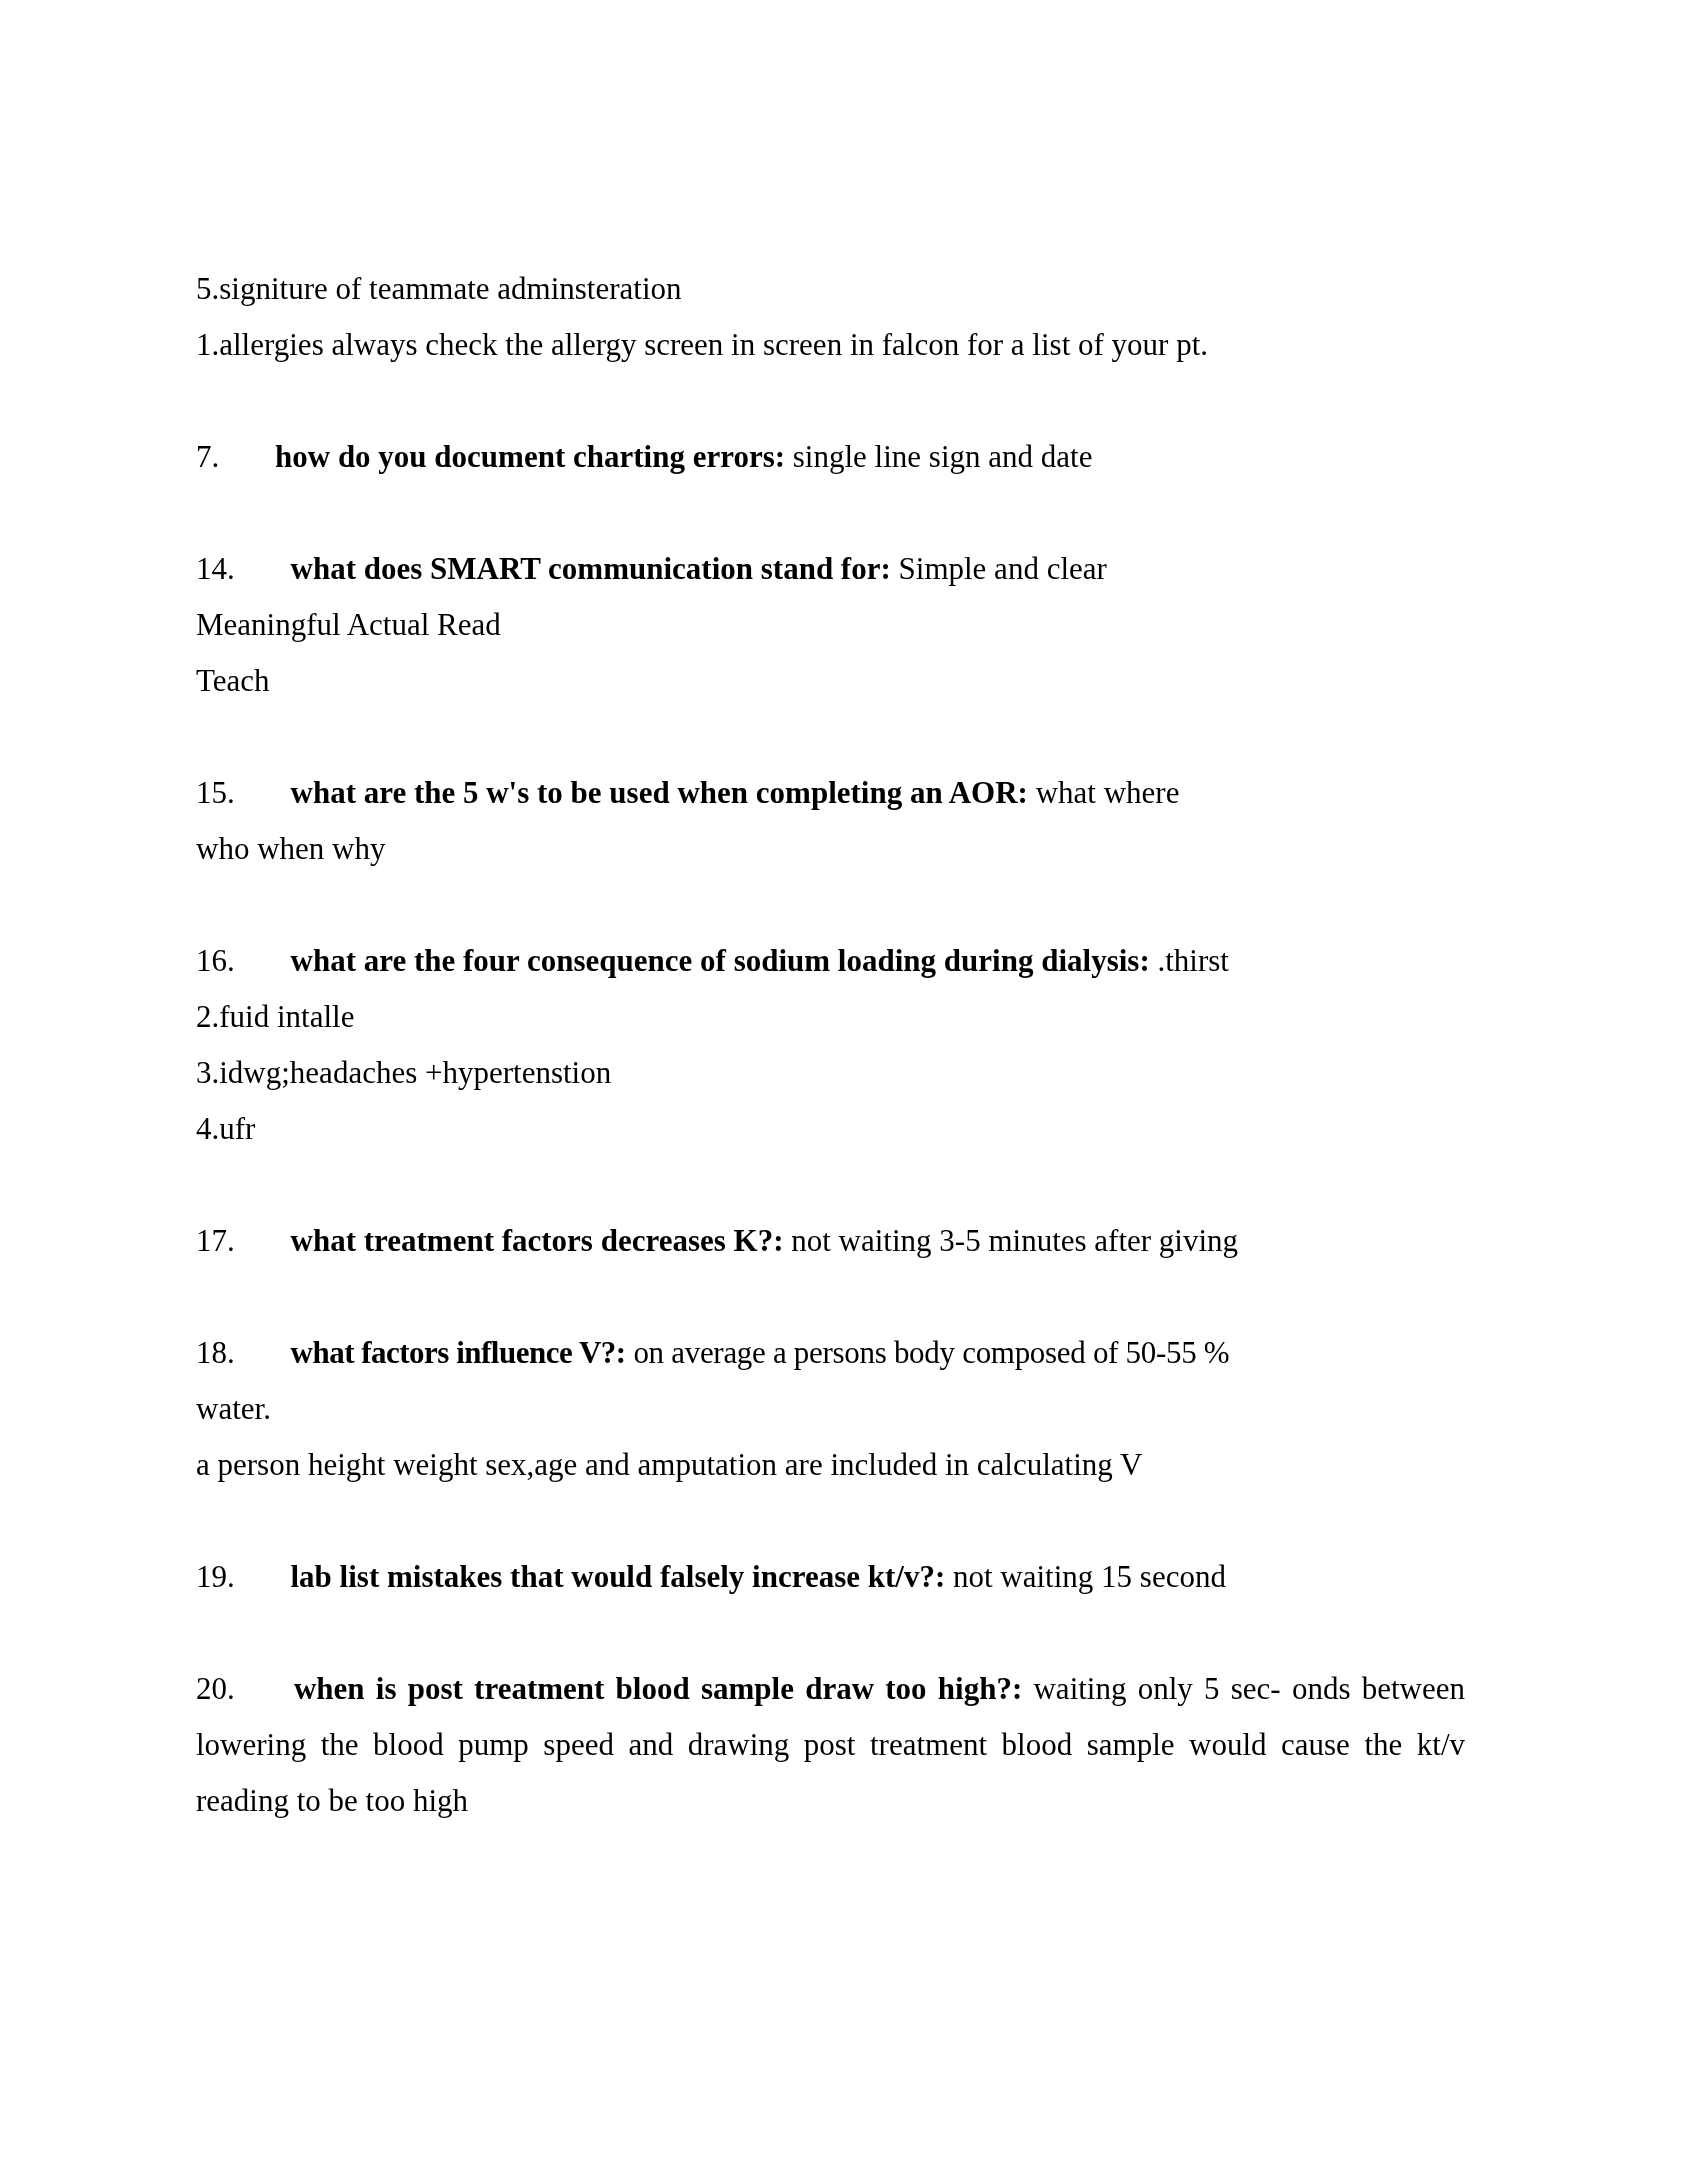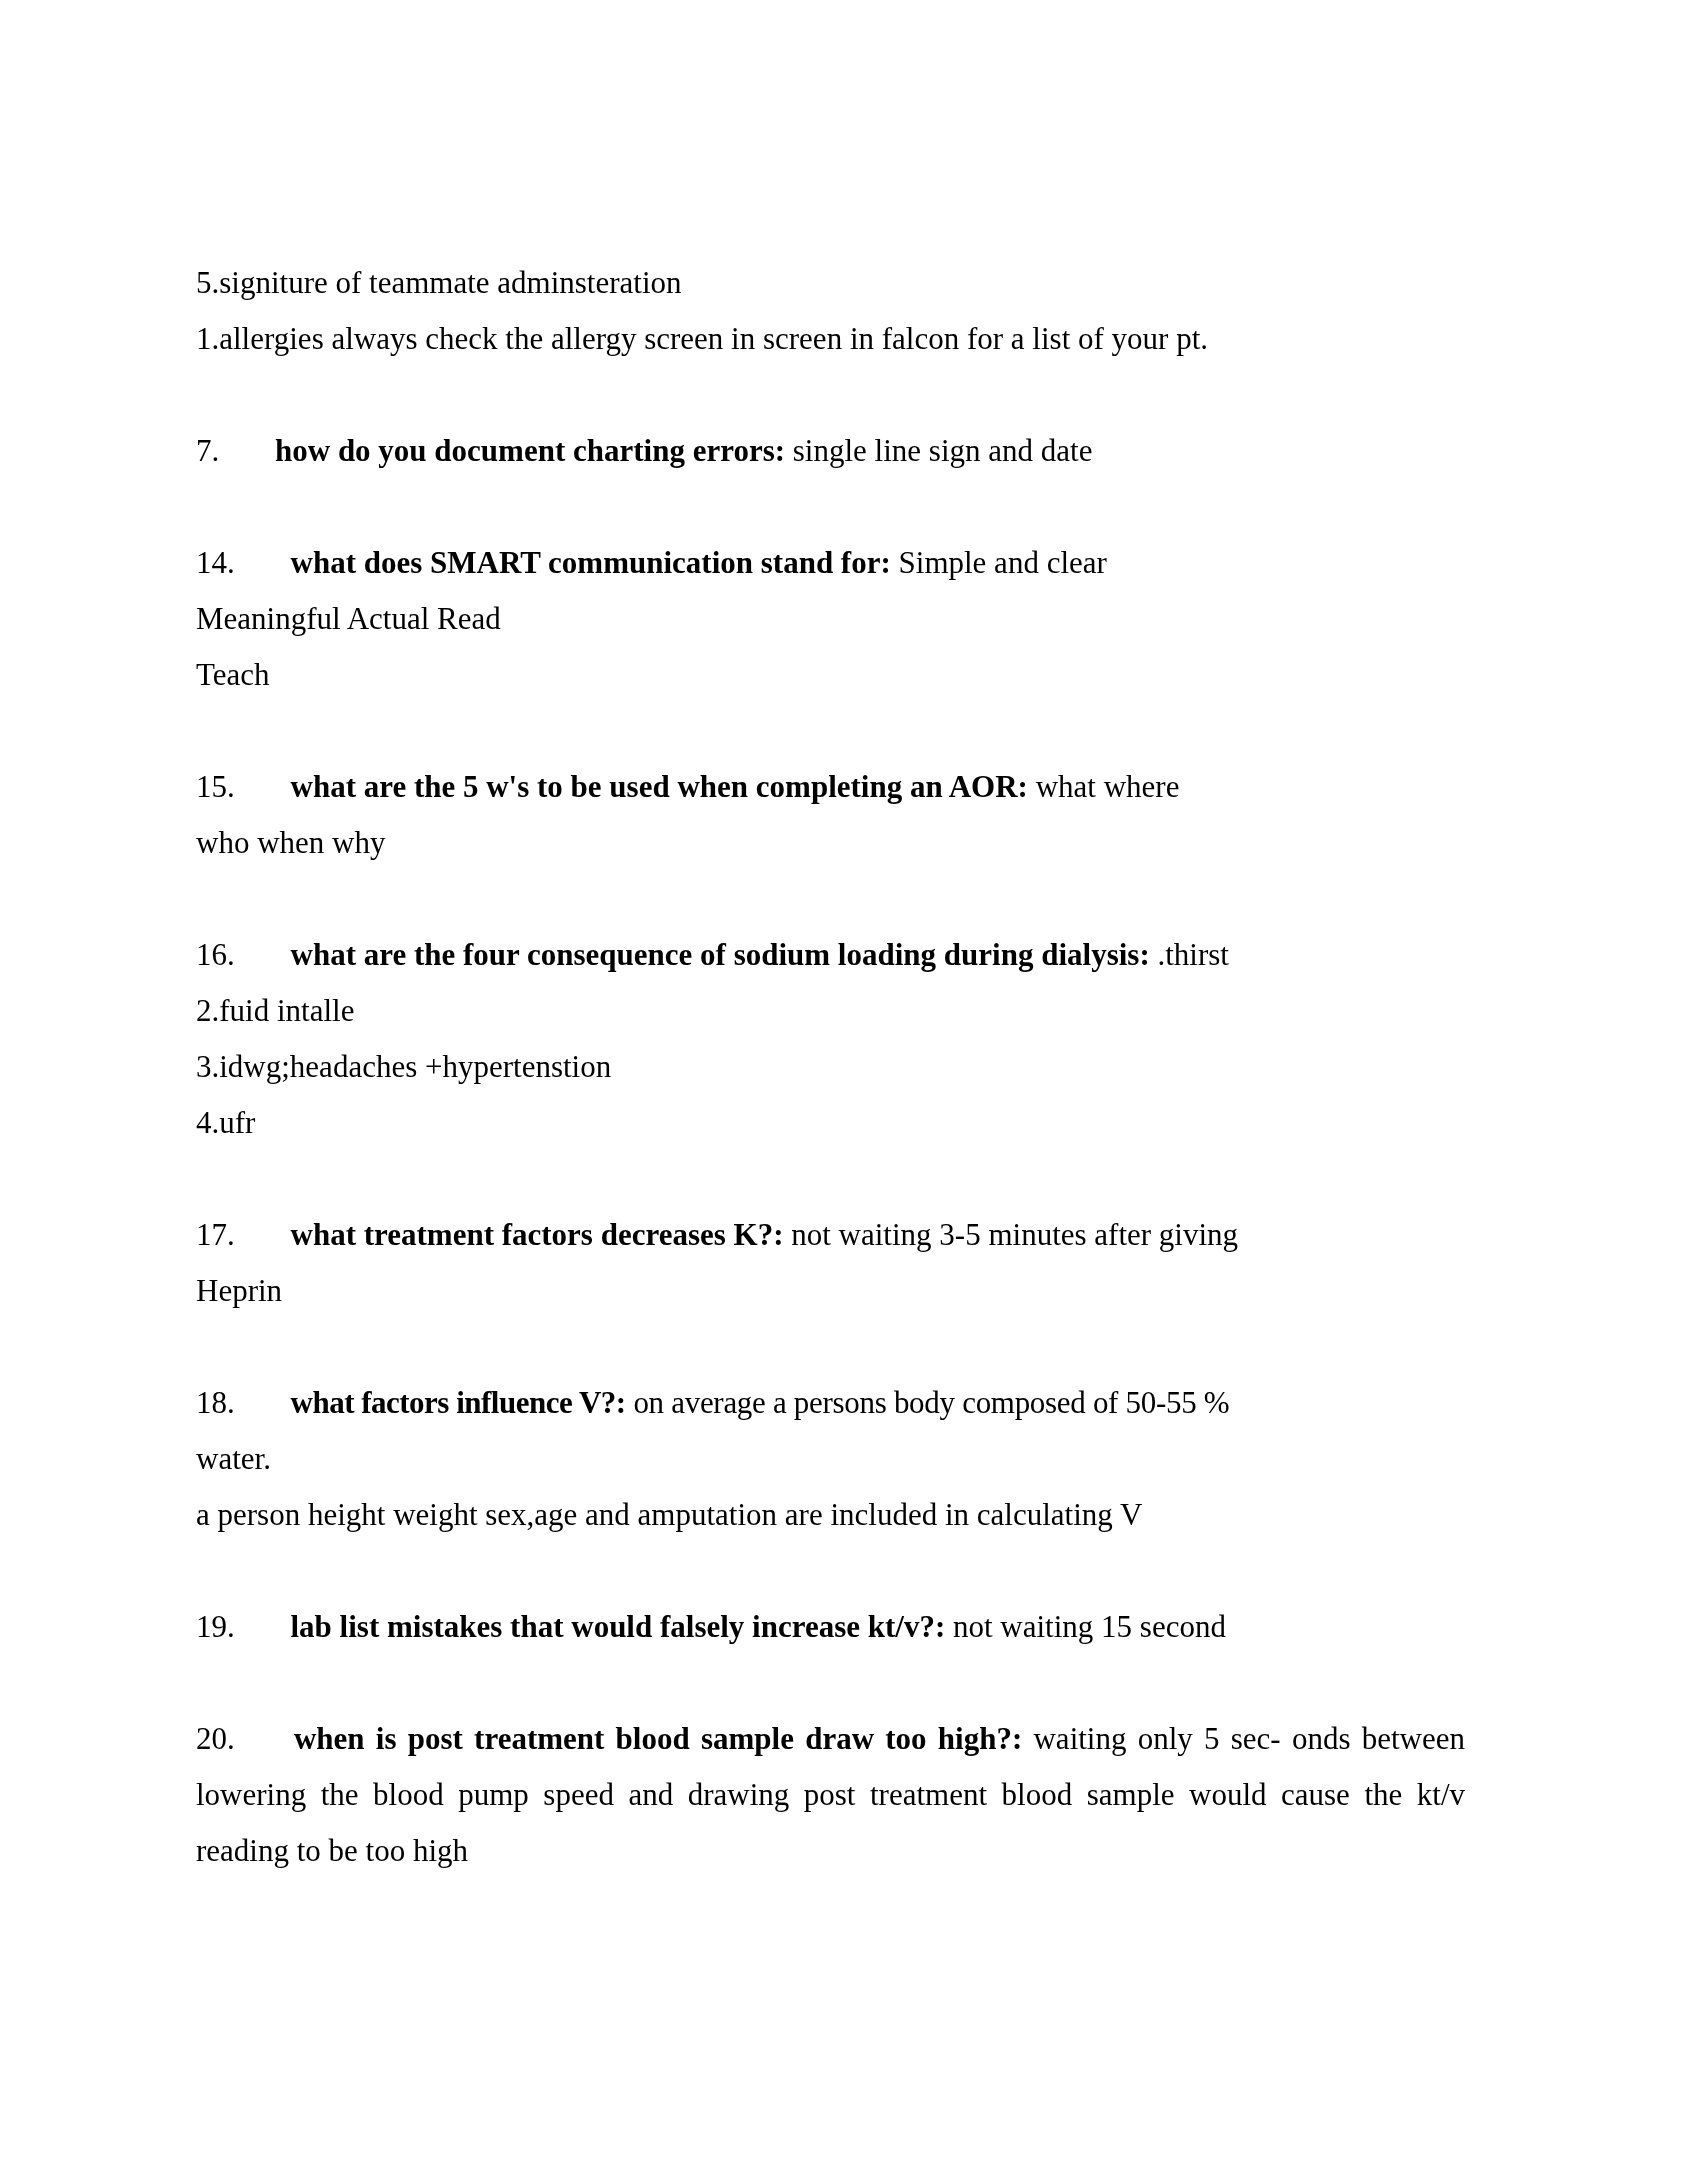--- a/index.html
+++ b/index.html
@@ -7,21 +7,21 @@
       width: 1683px;
       height: 2178px;
       position: relative;
       overflow: hidden;
       font-family: "Liberation Serif", "DejaVu Serif", serif;
       color: #000000;
     }
     .page {
       position: absolute;
       left: 196px;
-      top: 255px;
+      top: 261px;
       width: 1269px;
       font-size: 31px;
       line-height: 56px;
     }
     .line { display: block; white-space: nowrap; }
     .gap { height: 56px; }
     .q { font-weight: bold; margin-left: 48px; }
     .justify {
       white-space: normal;
       text-align: justify;
@@ -78,21 +78,20 @@
     <span class="line">4.ufr</span>
   </div>
   <div class="gap"></div>
 
   <div>
     <span class="line">
       <span>17.</span>
       <span class="q">what treatment factors decreases K?:</span>
       <span>not waiting 3-5 minutes after giving</span>
     </span>
-    <span class="line">Heprin</span>
   </div>
   <div class="gap"></div>
 
   <div>
     <span class="line">
       <span>18.</span>
       <span class="q" style="letter-spacing:-0.5px;">what factors influence V?:</span>
       <span style="letter-spacing:-0.3px;">on average a persons body composed of 50-55 %</span>
     </span>
     <span class="line">water.</span>

